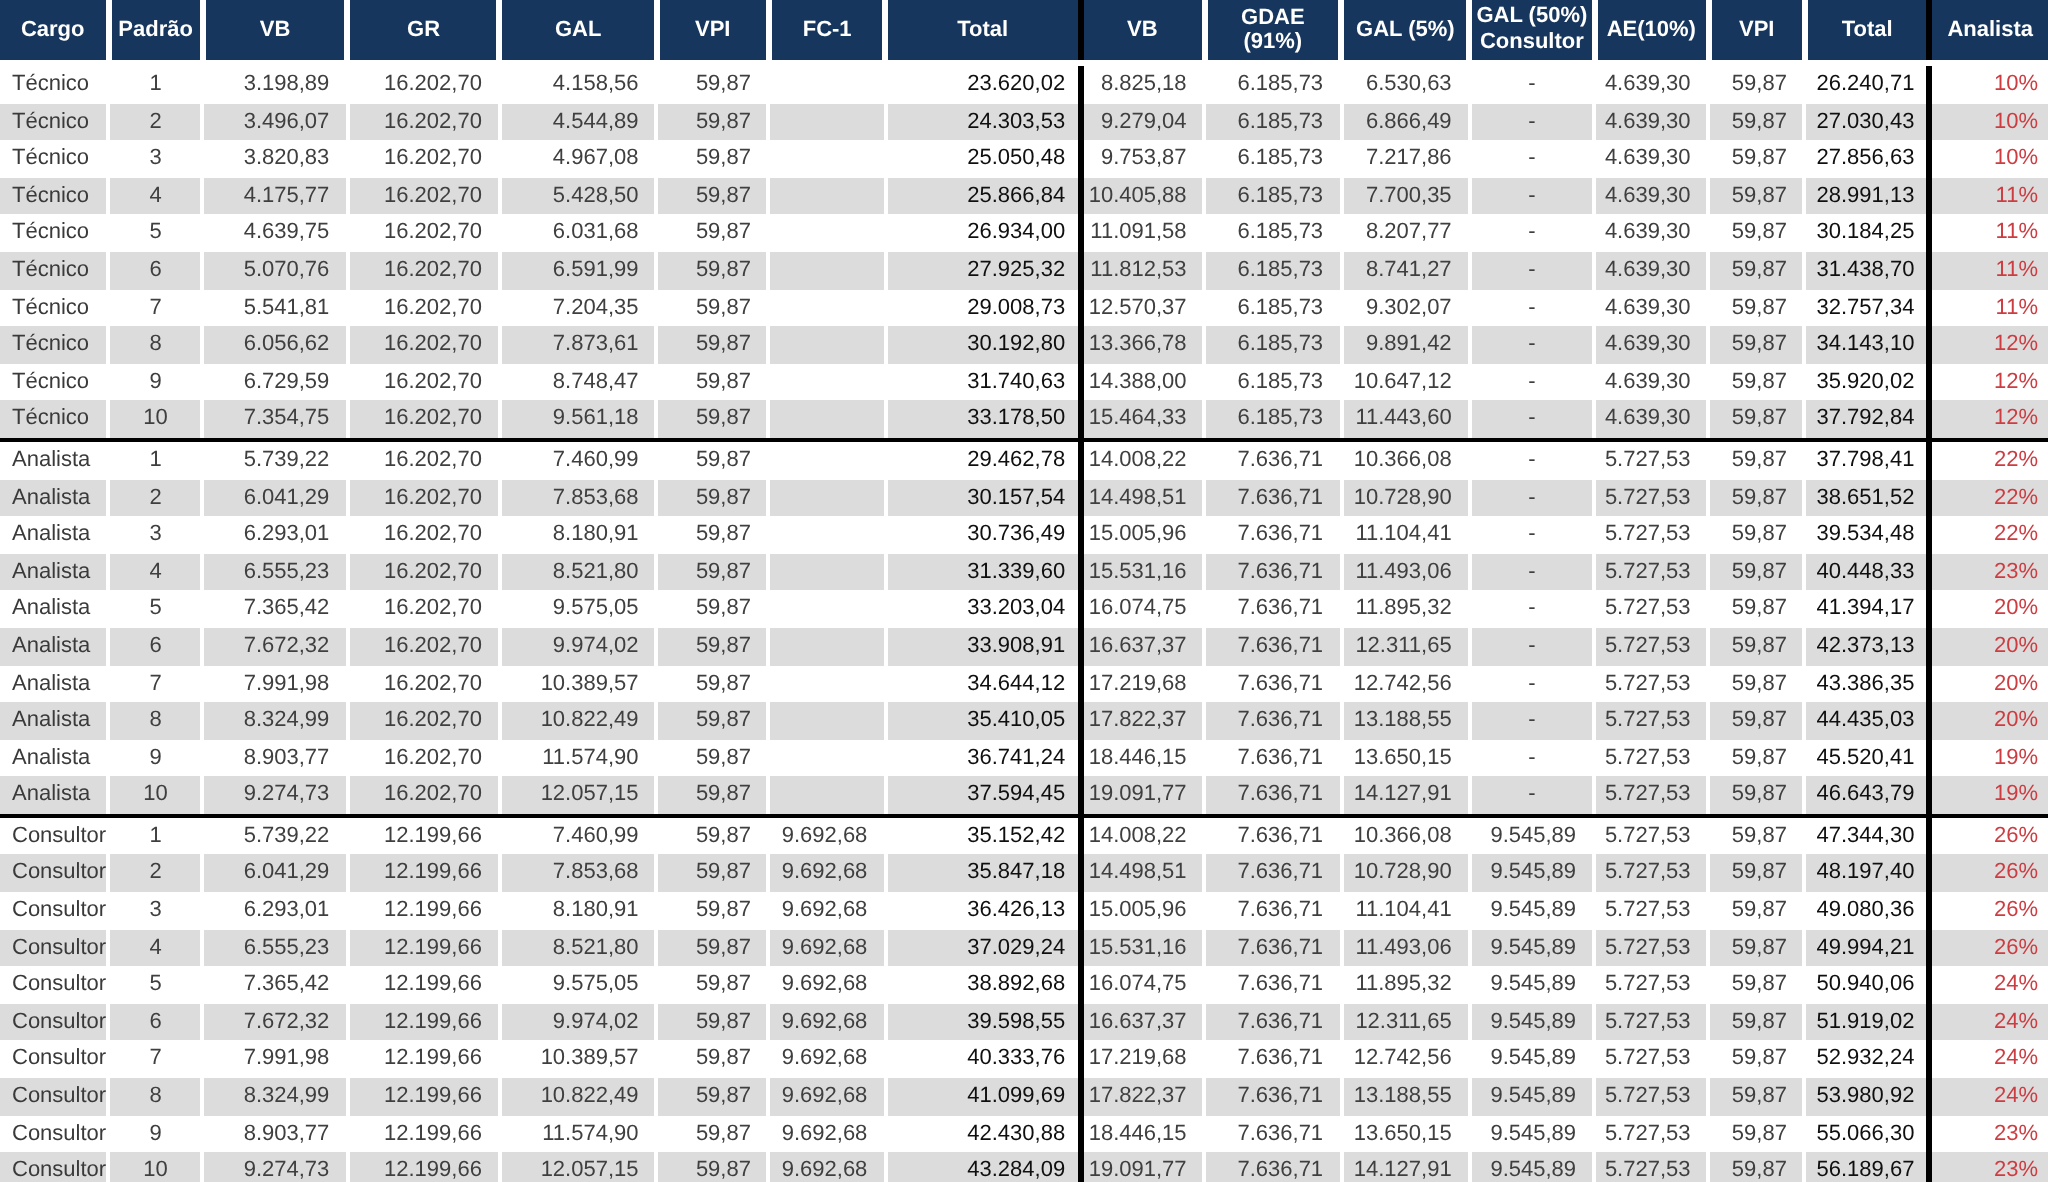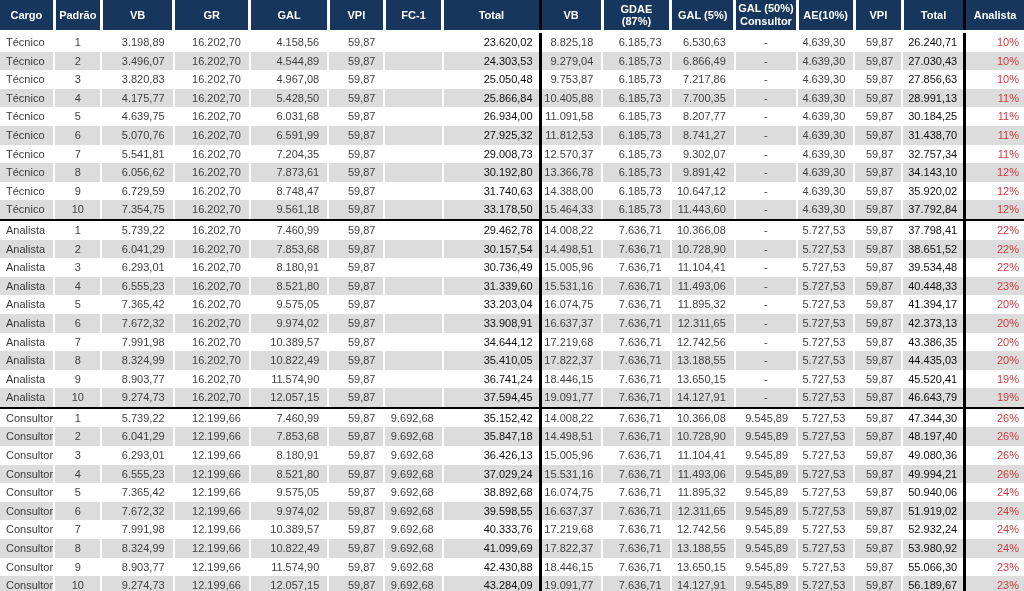--- a/index.html
+++ b/index.html
@@ -58,21 +58,21 @@
     <tr id="header-row">
         <th class="col-cargo">Cargo</th>
         <th class="col-padrao">Padrão</th>
         <th class="col-vb1">VB</th>
         <th class="col-gr">GR</th>
         <th class="col-gal1">GAL</th>
         <th class="col-vpi1">VPI</th>
         <th class="col-fc3">FC-1</th>
         <th class="col-total1">Total</th>
         <th class="col-vb2 sep-left">VB</th>
-        <th class="col-gdae">GDAE (87%)</th>
+        <th class="col-gdae">GDAE (91%)</th>
         <th class="col-gal74">GAL (5%)</th>
         <th class="col-gal50">GAL (50%) Consultor</th>
         <th class="col-ae30">AE(10%)</th>
         <th class="col-vpi2">VPI</th>
         <th class="col-total2">Total</th>
         <th class="col-aumento sep-left">Analista</th>
       </tr>
   </thead>
   <tbody id="table-body">
       <tr>

